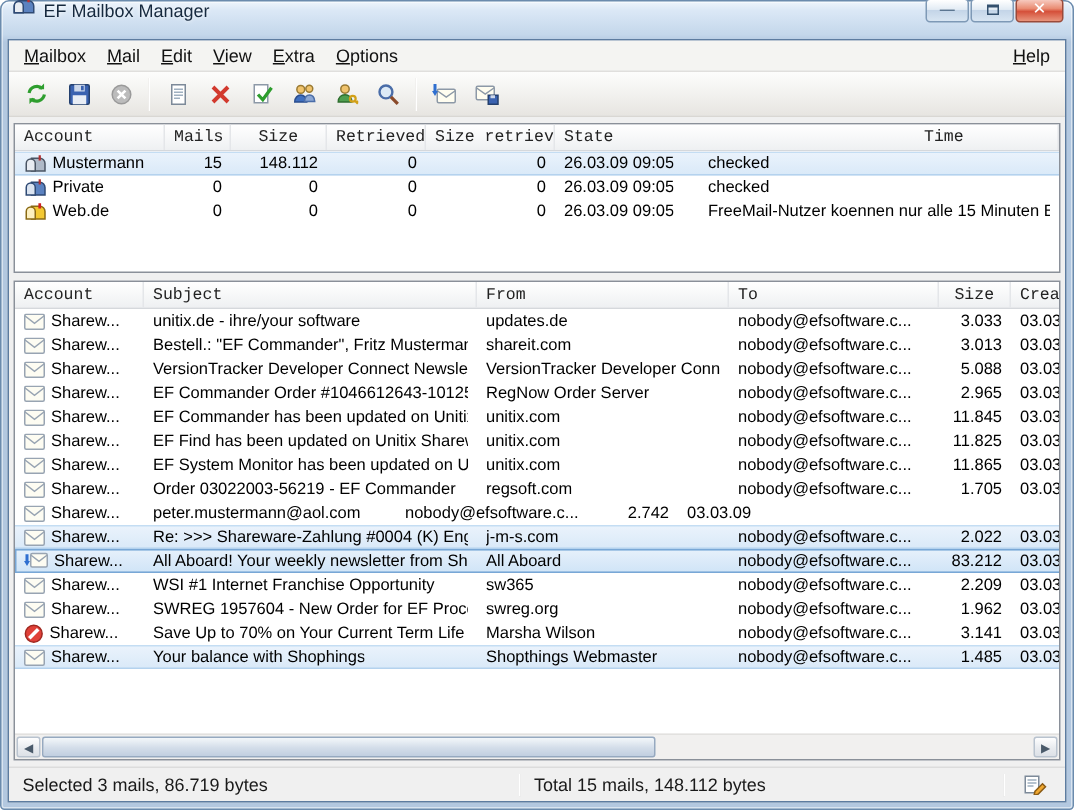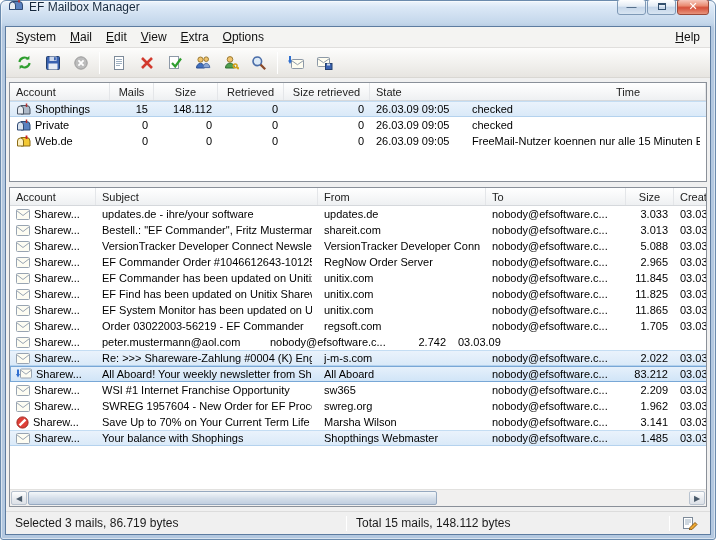--- a/index.html
+++ b/index.html
@@ -19,21 +19,21 @@
   .menu-item{padding:2px 7px;display:inline-block;}
   .menu-item::first-letter{text-decoration:underline;}
   .menu-spacer{flex:1;}
   .toolbar{height:30px;flex:0 0 30px;background:linear-gradient(180deg,#fdfdfc,#f0efec 60%,#e7e5e1);border-bottom:1px solid #d9d7d3;display:flex;align-items:center;padding:0 5px;gap:1px;}
   .tbtn{width:27px;height:26px;border:1px solid transparent;border-radius:3px;display:flex;align-items:center;justify-content:center;}
   .tbtn svg{display:block;}
   .tsep{width:1px;height:22px;background:#cfccc6;border-right:1px solid #fff;margin:0 4px;}
   .accounts-panel{margin:4px 3px 0;height:100px;flex:0 0 100px;background:#fff;border:1px solid #8a9099;overflow:hidden;}
   .mail-panel{flex:1 1 auto;margin:5px 3px 0;background:#fff;border:1px solid #8a9099;display:flex;flex-direction:column;overflow:hidden;}
   .ghead{display:flex;height:18px;flex:0 0 18px;background:linear-gradient(180deg,#ffffff,#f6f7f8 55%,#eef0f2);border-bottom:1px solid #d5d8dc;font-size:11px;color:#222;}
-  .hcell{padding:3px 6px 0;border-right:1px solid #e4e6e9;white-space:nowrap;overflow:hidden;flex:0 0 auto;}
+  .hcell{padding:3px 6px 0;border-right:1px solid #e4e6e9;white-space:nowrap;overflow:hidden;flex:0 0 auto;font-family:Liberation Mono, monospace;}
   .hcell.r{text-align:center;}
   .hcell.fx{flex:1 1 auto;border-right:none;}
   .grow{display:flex;height:16px;font-size:11px;align-items:center;white-space:nowrap;color:#000;}
   .gcell{padding:0 6px;overflow:hidden;white-space:nowrap;flex:0 0 auto;display:flex;align-items:center;}
   .gcell.r{justify-content:flex-end;}
   .gcell.fx{flex:1 1 auto;}
   .gcell .ric{margin-right:4px;flex:0 0 auto;display:flex;}
   .grow.selected{background:linear-gradient(180deg,#ebf3fc,#d9e9f8);box-shadow:inset 0 1px 0 #c4ddf3,inset 0 -1px 0 #b4d2ee;}
   .grow.focused{outline:1px solid #78a7d6;outline-offset:-1px;background:linear-gradient(180deg,#e7f1fb,#cfe4f7);}
   .mail-viewport{flex:1 1 auto;overflow:hidden;position:relative;}
@@ -66,21 +66,21 @@
     <span class="winbtns">
       <span class="wb">—</span>
       <span class="wb">
           <span class="maxglyph"></span>
         </span>
       <span class="wb close">✕</span>
     </span>
   </div>
   <div class="client">
     <div class="menubar">
-      <span id="menu-left"><span class="menu-item">System</span><span class="menu-item">Mail</span><span class="menu-item">Edit</span><span class="menu-item">View</span><span class="menu-item">Extra</span><span class="menu-item">Options</span></span>
+      <span id="menu-left"><span class="menu-item">Mailbox</span><span class="menu-item">Mail</span><span class="menu-item">Edit</span><span class="menu-item">View</span><span class="menu-item">Extra</span><span class="menu-item">Options</span></span>
       <span class="menu-spacer"></span>
       <span class="menu-item">Help</span>
     </div>
     <div class="toolbar" id="toolbar">
         <span class="tbtn">
           <span style="display: inline-flex;">
             <svg width="17" height="17" viewBox="0 0 16 16">
               <path d="M3.2 7.5a5 5 0 0 1 8.3-2.8" fill="none" stroke="#2e9e2e" stroke-width="2"></path>
               <path d="M12.6 1.6v3.6H9z" fill="#2e9e2e"></path>
               <path d="M12.8 8.5a5 5 0 0 1-8.3 2.8" fill="none" stroke="#2e9e2e" stroke-width="2"></path>
@@ -194,21 +194,21 @@
       <div id="acc-rows">
           <div class="grow selected">
             <span class="gcell" style="width: 100px;">
               <span class="ric" style="display: inline-flex;">
                 <svg width="15" height="13" viewBox="0 0 15 13">
                   <path d="M5 2.5h5.5A3.5 3.5 0 0 1 14 6v5H5z" fill="#aeb9c8" stroke="#4a5564"></path>
                   <path d="M1.5 6a3 3 0 0 1 6 0v5h-6z" fill="#e8ecf2" stroke="#4a5564"></path>
                   <path d="M10.5 0.5v3.5" stroke="#b03030" stroke-width="1.5"></path>
                 </svg>
               </span>
-              <span style="overflow: hidden; white-space: nowrap;">Shopthings</span>
+              <span style="overflow: hidden; white-space: nowrap;">Mustermann</span>
             </span>
             <span class="gcell r" style="width: 44px;">
               <span style="overflow: hidden; white-space: nowrap;">15</span>
             </span>
             <span class="gcell r" style="width: 64px;">
               <span style="overflow: hidden; white-space: nowrap;">148.112</span>
             </span>
             <span class="gcell r" style="width: 66px;">
               <span style="overflow: hidden; white-space: nowrap;">0</span>
             </span>
@@ -301,21 +301,21 @@
                 <span class="gcell" style="width: 86px;">
                   <span class="ric" style="display: inline-flex;">
                     <svg width="14" height="11" viewBox="0 0 14 11">
                       <rect x="0.5" y="0.5" width="13" height="10" rx="1" fill="#fdfcf2" stroke="#98a4b2"></rect>
                       <path d="M0.5 1.5L7 6.5l6.5-5" fill="none" stroke="#98a4b2"></path>
                     </svg>
                   </span>
                   <span style="overflow: hidden; white-space: nowrap;">Sharew...</span>
                 </span>
                 <span class="gcell" style="width: 222px;">
-                  <span style="overflow: hidden; white-space: nowrap;">updates.de - ihre/your software</span>
+                  <span style="overflow: hidden; white-space: nowrap;">unitix.de - ihre/your software</span>
                 </span>
                 <span class="gcell" style="width: 168px;">
                   <span style="overflow: hidden; white-space: nowrap;">updates.de</span>
                 </span>
                 <span class="gcell" style="width: 140px;">
                   <span style="overflow: hidden; white-space: nowrap;">nobody@efsoftware.c...</span>
                 </span>
                 <span class="gcell r" style="width: 48px;">
                   <span style="overflow: hidden; white-space: nowrap;">3.033</span>
                 </span>

